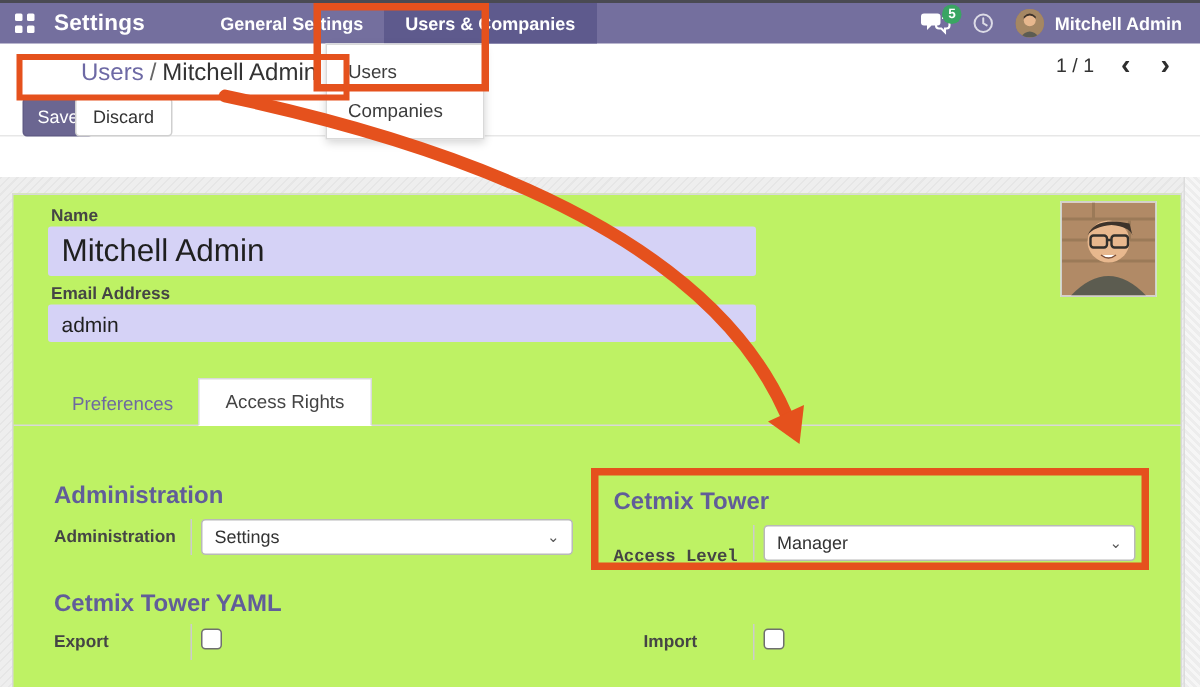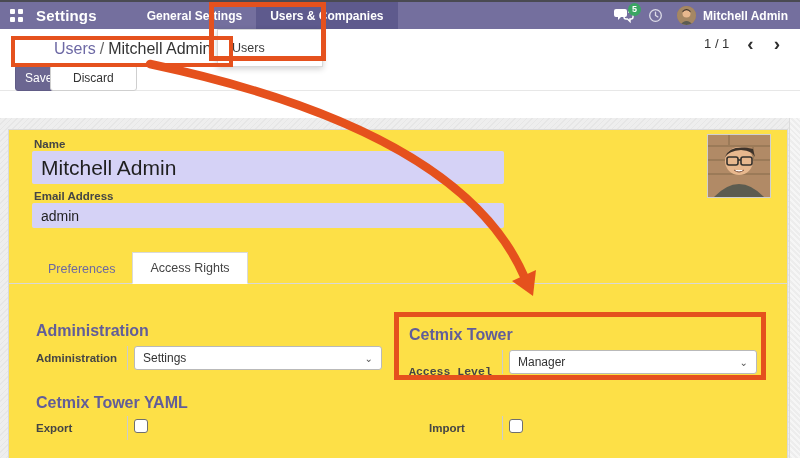--- a/index.html
+++ b/index.html
@@ -37,40 +37,40 @@
   .pager { position:absolute; right:18px; top:36px; display:flex; align-items:center; gap:16px; z-index:21; }
   .pager-value { font-size:13px; color:#333; }
   .pager-btn { font-size:19px; color:#2f2f2f; line-height:14px; cursor:pointer; font-weight:bold; padding:0 2px; }
 
   .btn-row { position:absolute; left:0; top:62px; width:800px; height:29px; background:#fff;
     border-bottom:1px solid #e7e7e7; }
   .btn { display:inline-block; font-size:12px; border-radius:3px; cursor:pointer; line-height:1; }
   .btn-save { position:absolute; left:15px; top:3px; background:#6b6691; color:#fff;
     border:1px solid #615c86; padding:6px 9px; }
   .btn-discard { position:absolute; left:50px; top:3px; background:#fff; color:#333;
-    border:1px solid #cfcfcf; padding:6px 22px; }
+    border:1px solid #cfcfcf; padding:6px 11px; }
 
   
   .statusbar { position:absolute; left:0; top:91px; width:800px; height:27px; background:#fff;
     border-bottom:1px solid #d6d6d6; }
   .btn-reset { position:absolute; left:15px; top:3px; background:#fff; color:#333;
     border:1px solid #c9c9c9; padding:5px 10px; }
   .status-steps { position:absolute; right:0; top:0; height:26px; display:flex; align-items:stretch; }
   .step { display:flex; align-items:center; font-size:12px; padding:0 16px; }
   .step-inactive { color:#989ba6; }
   .step-active { background:#ebebf0; color:#4b477e; font-weight:bold; padding:0 18px 0 26px;
     clip-path:polygon(0 0, 100% 0, 100% 100%, 0 100%, 13px 50%); }
 
   
   .content-bg { position:absolute; left:0; top:118px; width:800px; height:340px;
     background:repeating-linear-gradient(135deg,#e6e6e6 0 1px,#eeeeee 1px 4px); }
   .scrollbar { position:absolute; right:0; top:118px; width:11px; height:340px;
     background:repeating-linear-gradient(45deg,#ededed 0 2px,#f6f6f6 2px 4px);
     border-left:1px solid #dcdcdc; cursor:pointer; }
-  .sheet { position:absolute; left:8px; top:129px; width:780px; height:329px; background:#fde047;
+  .sheet { position:absolute; left:8px; top:129px; width:780px; height:329px; background:#bef264;
     border:1px solid #d9d9d9; border-bottom:none; }
 
   .field-label { position:absolute; font-size:11.5px; font-weight:bold; color:#454545; }
   .input-hl { position:absolute; background:#d5d2f6; border:none; outline:none;
     color:#1f1f1f; font-family:"Liberation Sans",sans-serif; border-radius:2px; padding:0 9px; }
   .input-name { left:23px; top:21px; width:472px; height:33px; font-size:21px; }
   .input-email { left:23px; top:73px; width:472px; height:25px; font-size:14px; }
   .avatar-big { position:absolute; left:698px; top:4px; width:64px; height:64px;
     border:1px solid #d0d0d0; background:#fff; }
 
@@ -216,20 +216,21 @@
     <div class="checkbox" style="left:125px; top:289px;"></div>
     <div class="field-label" style="left:384px; top:292px;padding-left:36px;">Import</div>
     <div class="sep-v" style="left:493px; top:286px;"></div>
     <div class="checkbox" style="left:500px; top:289px;"></div>
   </div>
 
   <div class="scrollbar"></div>
 
   <div class="dropdown">
     <div class="dropdown-item">Users</div>
+    <div class="dropdown-item">Companies</div>
   </div>
 
   <div class="hl-box" id="hl-menu"></div>
   <div class="hl-box" id="hl-crumb"></div>
   <div class="hl-box" id="hl-cetmix"></div>
 
   <svg class="arrow-svg" width="800" height="458" viewBox="0 0 800 458">
     <path d="M 150 64 Q 460 130 524 276" fill="none" stroke="#e5511d" stroke-width="8.5" stroke-linecap="round"></path>
     <polygon points="533,296 512,281 536,270" fill="#e5511d"></polygon>
   </svg>

